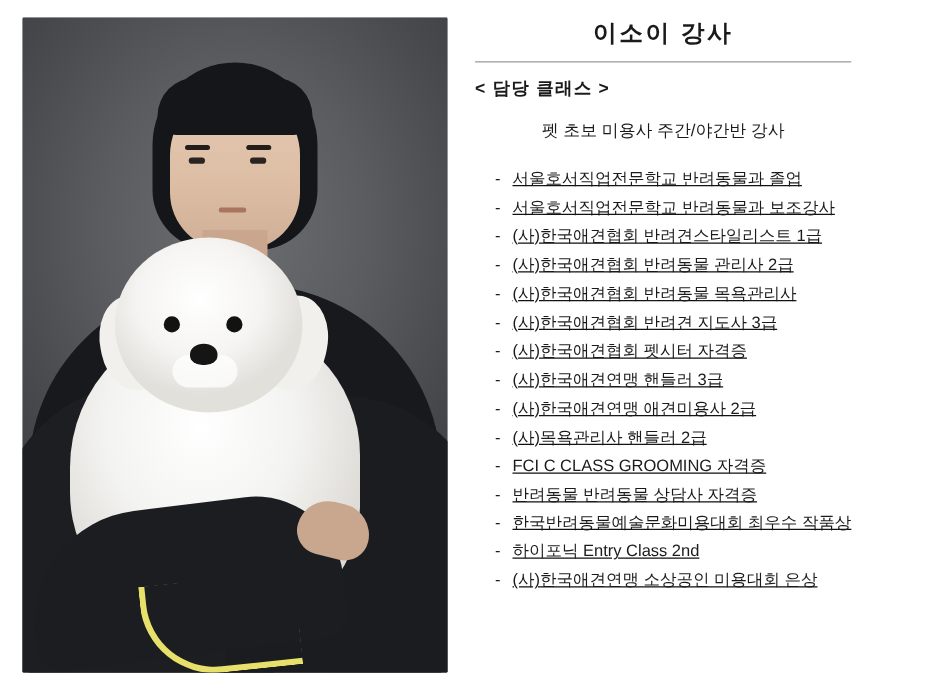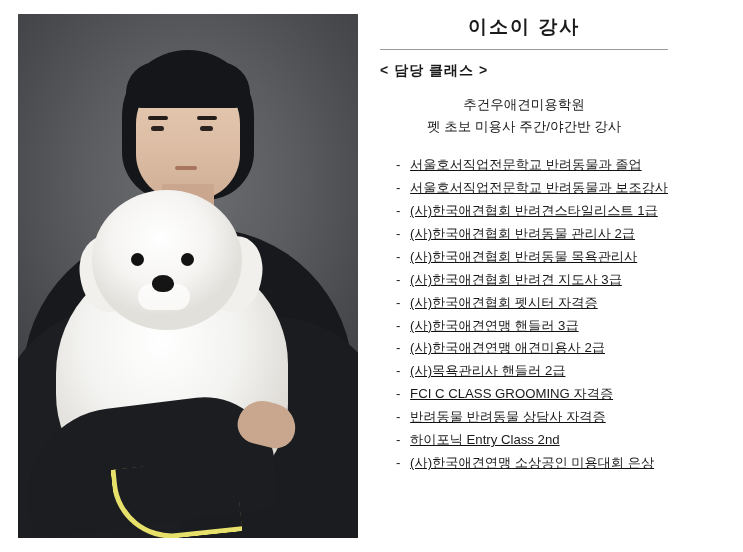--- a/index.html
+++ b/index.html
@@ -331,34 +331,34 @@
     </div>
   </div>
 
   <div class="info-pane">
     <div class="title">이소이 강사</div>
     <hr class="divider">
 
     <div class="subhead">&lt; 담당 클래스 &gt;</div>
 
     <div class="affiliation">
-      <div>추건우애견미용학원</div>
       <div>펫 초보 미용사 주간/야간반 강사</div>
     </div>
 
     <ul class="cred-list">
       <li><span class="dash">-</span><span>서울호서직업전문학교 반려동물과 졸업</span></li>
       <li><span class="dash">-</span><span>서울호서직업전문학교 반려동물과 보조강사</span></li>
       <li><span class="dash">-</span><span>(사)한국애견협회 반려견스타일리스트 1급</span></li>
       <li><span class="dash">-</span><span>(사)한국애견협회 반려동물 관리사 2급</span></li>
       <li><span class="dash">-</span><span>(사)한국애견협회 반려동물 목욕관리사</span></li>
       <li><span class="dash">-</span><span>(사)한국애견협회 반려견 지도사 3급</span></li>
       <li><span class="dash">-</span><span>(사)한국애견협회 펫시터 자격증</span></li>
       <li><span class="dash">-</span><span>(사)한국애견연맹 핸들러 3급</span></li>
       <li><span class="dash">-</span><span>(사)한국애견연맹 애견미용사 2급</span></li>
       <li><span class="dash">-</span><span>(사)목욕관리사 핸들러 2급</span></li>
       <li><span class="dash">-</span><span>FCI C CLASS GROOMING 자격증</span></li>
       <li><span class="dash">-</span><span>반려동물 반려동물 상담사 자격증</span></li>
+      <li><span class="dash">-</span><span>한국반려동물예술문화미용대회 최우수 작품상</span></li>
       <li><span class="dash">-</span><span>하이포닉 Entry Class 2nd</span></li>
       <li><span class="dash">-</span><span>(사)한국애견연맹 소상공인 미용대회 은상</span></li>
     </ul>
   </div>
 </div>
 
 </body></html>

